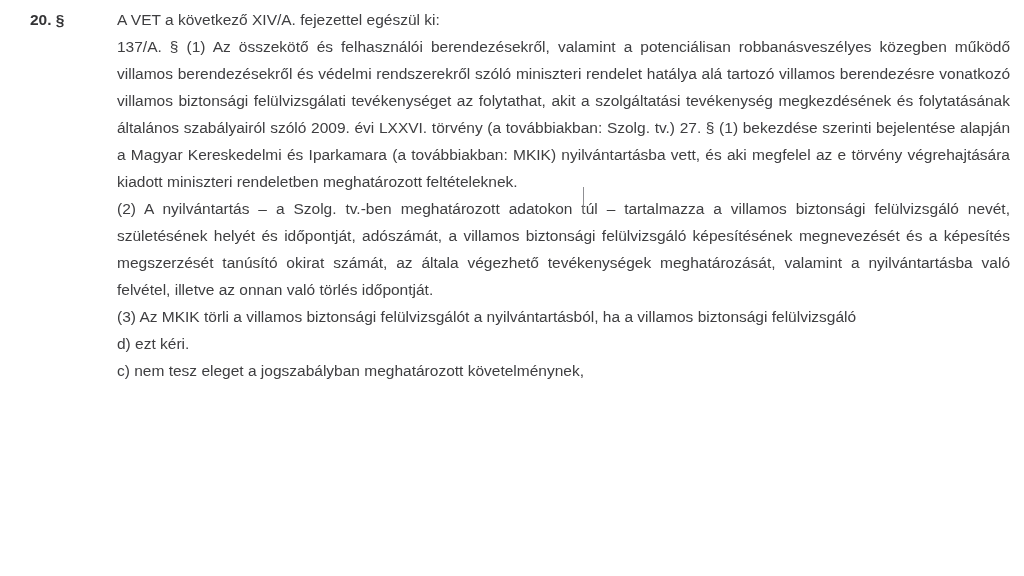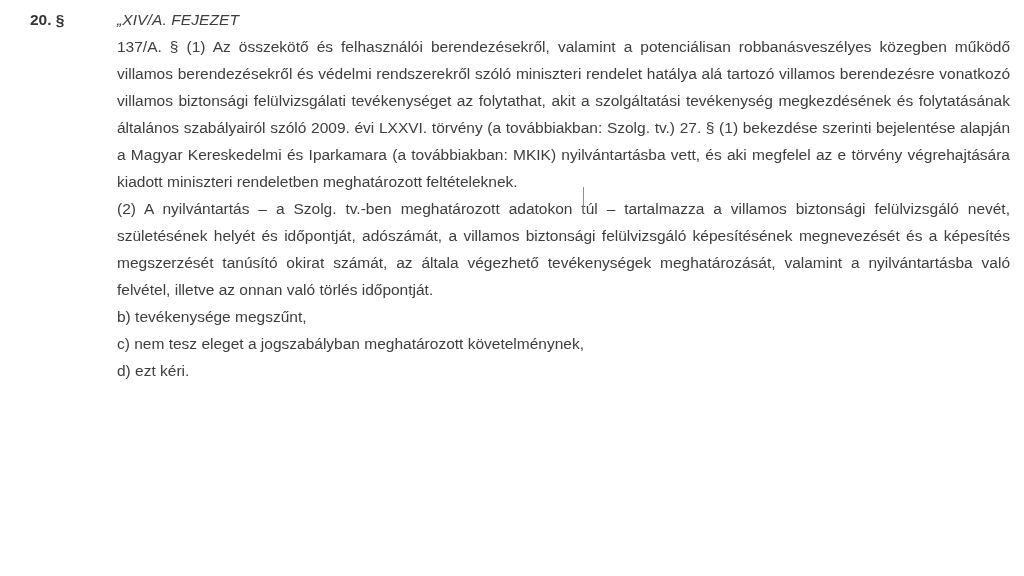--- a/index.html
+++ b/index.html
@@ -56,22 +56,22 @@
     background: #8f8f93;
   }
 </style>
 </head>
 <body>
 
 <div class="page">
   <div class="row">
     <div class="section-number">20. §</div>
     <div class="content">
-      <div class="chapter-heading">„XIV/A. FEJEZET</div>
+      <div class="intro-line">A VET a következő XIV/A. fejezettel egészül ki:</div>
       <p class="body-par">137/A. § (1) Az összekötő és felhasználói berendezésekről, valamint a potenciálisan robbanásveszélyes közegben működő villamos berendezésekről és védelmi rendszerekről szóló miniszteri rendelet hatálya alá tartozó villamos berendezésre vonatkozó villamos biztonsági felülvizsgálati tevékenységet az folytathat, akit a szolgáltatási tevékenység megkezdésének és folytatásának általános szabályairól szóló 2009. évi LXXVI. törvény (a továbbiakban: Szolg. tv.) 27. § (1) bekezdése szerinti bejelentése alapján a Magyar Kereskedelmi és Iparkamara (a továbbiakban: MKIK) nyilvántartásba vett, és aki megfelel az e törvény végrehajtására kiadott miniszteri rendeletben meghatározott feltételeknek.</p>
       <p class="body-par">(2) A nyilvántartás – a Szolg. tv.-ben meghatározott adatokon túl – tartalmazza a villamos biztonsági felülvizsgáló nevét, születésének helyét és időpontját, adószámát, a villamos biztonsági felülvizsgáló képesítésének megnevezését és a képesítés megszerzését tanúsító okirat számát, az általa végezhető tevékenységek meghatározását, valamint a nyilvántartásba való felvétel, illetve az onnan való törlés időpontját.</p>
-      <p class="body-par">b) tevékenysége megszűnt,</p>
+      <p class="body-par">(3) Az MKIK törli a villamos biztonsági felülvizsgálót a nyilvántartásból, ha a villamos biztonsági felülvizsgáló</p>
+      <p class="body-par">d) ezt kéri.</p>
       <p class="body-par">c) nem tesz eleget a jogszabályban meghatározott követelménynek,</p>
-      <p class="body-par">d) ezt kéri.</p>
     </div>
   </div>
   <div class="text-cursor"></div>
 </div>
 
 </body></html>

